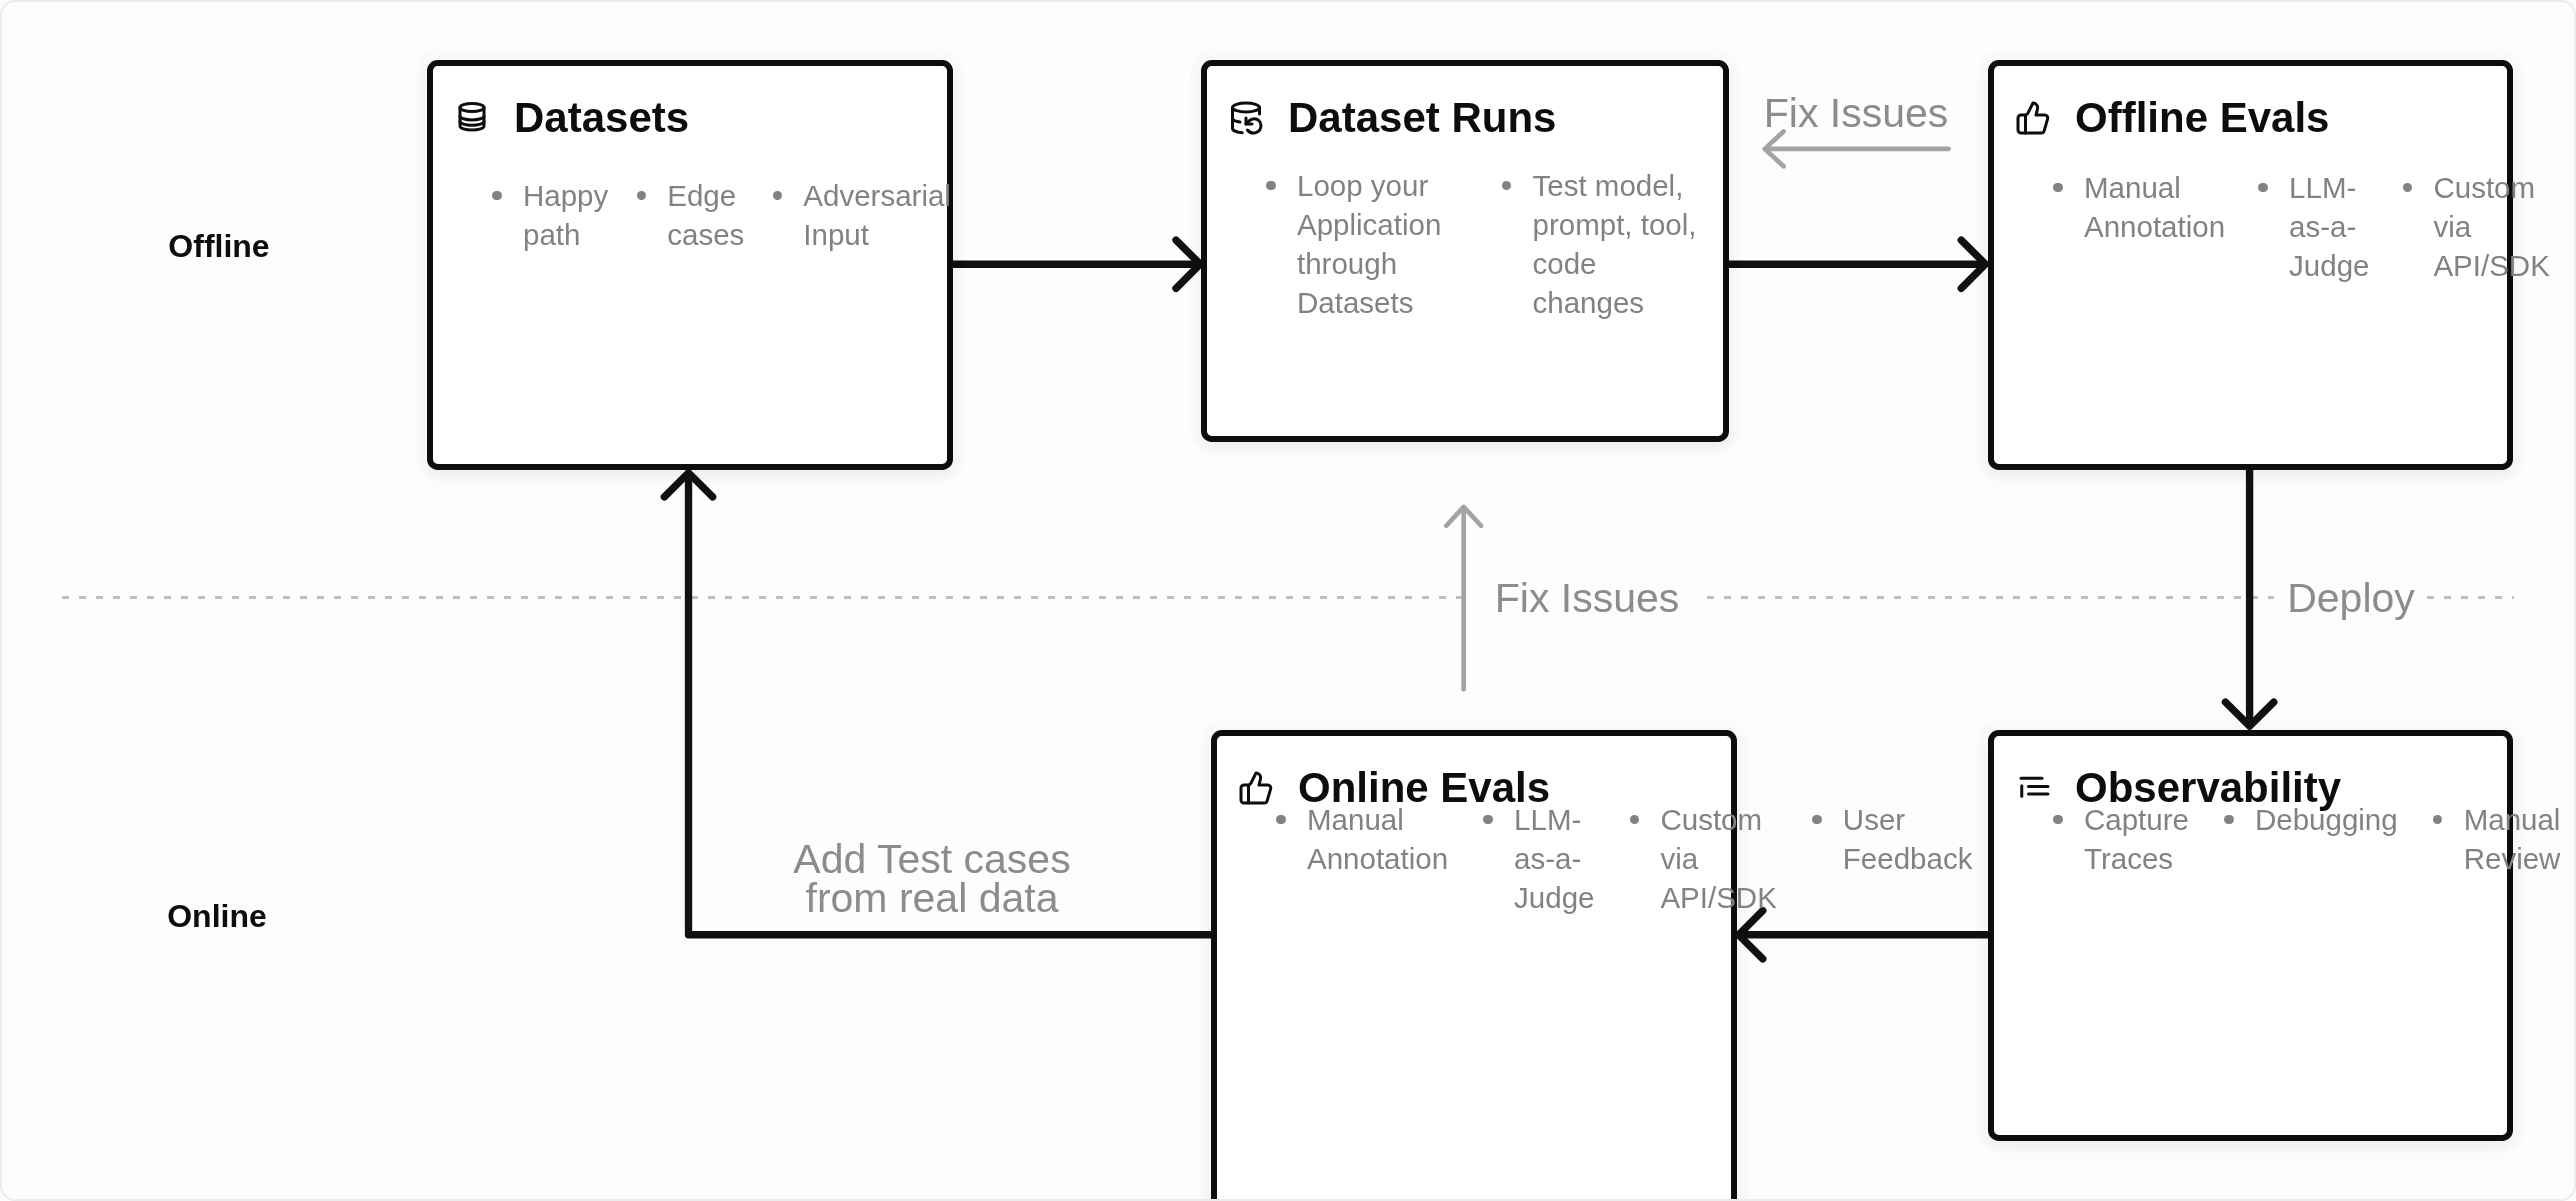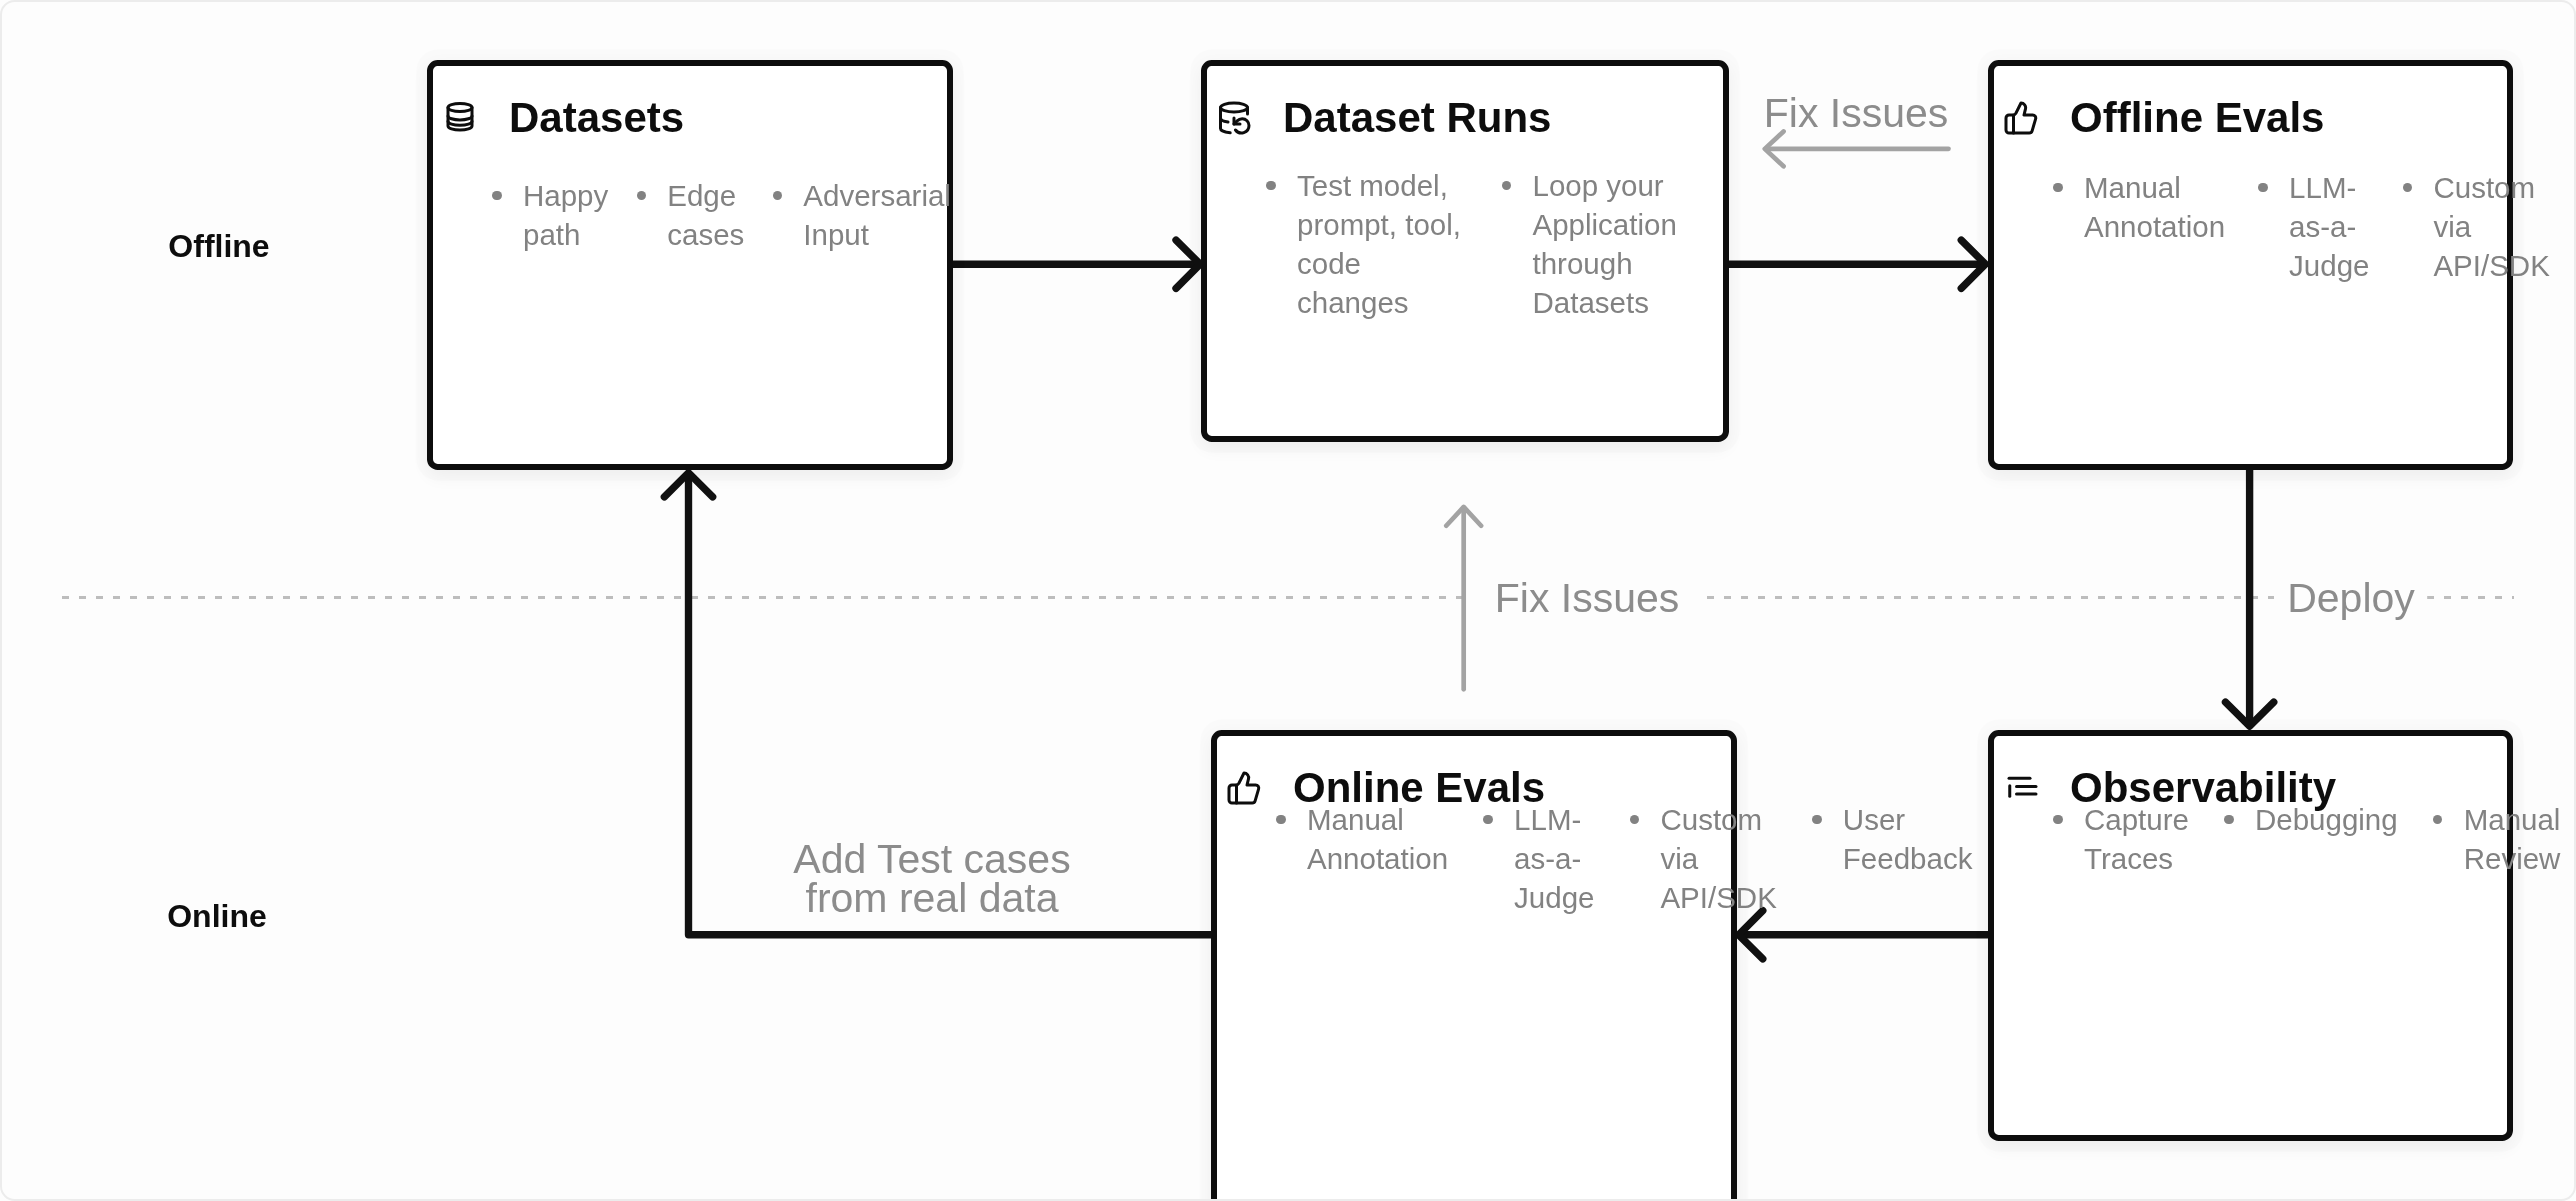--- a/index.html
+++ b/index.html
@@ -65,22 +65,22 @@
     border-radius:10.7px;
     box-shadow:0 0 0 10.7px rgba(0,0,0,0.012), 0 6.7px 17.4px rgba(0,0,0,0.05);
     z-index:10;
   }
   .node-datasets   {left:427px; top:60px;   width:526px;height:410px;}
   .node-dataset-runs{left:1201px;top:60px;  width:528px;height:382px;}
   .node-offline-evals{left:1988px;top:60px; width:525px;height:410px;}
   .node-online-evals{left:1211px;top:730px;width:526px;height:495px;}
   .node-observability{left:1988px;top:730px;width:525px;height:411px;}
   .node-header{
-    position:absolute;left:9px;top:28px;
-    display:flex;align-items:center;gap:31px;
+    position:absolute;left:21px;top:28px;
+    display:flex;align-items:center;gap:24px;
   }
   .node-icon{width:36px;height:36px;flex:0 0 36px;color:var(--ink);}
   .node-icon svg{width:100%;height:100%;display:block;}
   .node-title{
     font-size:42px;font-weight:bold;color:var(--ink);white-space:nowrap;
   }
   ul.node-list{
     position:absolute;left:58px;right:20px;
     list-style:none;
     display:flex;
@@ -192,22 +192,22 @@
         <path d="M3 12a9 3 0 0 0 5 2.69"></path>
         <path d="M21 9.3V5"></path>
         <path d="M3 5v14a9 3 0 0 0 6.47 2.88"></path>
         <path d="M12 12v4h4"></path>
         <path d="M13 20a5 5 0 0 0 9-3 4.5 4.5 0 0 0-4.5-4.5c-1.33 0-2.54.54-3.41 1.41L12 16"></path>
       </svg>
     </span>
     <span class="node-title">Dataset Runs</span>
   </div>
   <ul class="node-list">
+    <li>Loop your Application through Datasets</li>
     <li>Test model, prompt, tool, code changes</li>
-    <li>Loop your Application through Datasets</li>
   </ul>
 </div>
 
 <div class="node node-offline-evals">
   <div class="node-header">
     <span class="node-icon">
       <svg viewBox="0 0 24 24" stroke="currentColor" stroke-width="2" fill="none" stroke-linecap="round" stroke-linejoin="round">
         <path d="M7 10v12"></path>
         <path d="M15 5.88 14 10h5.83a2 2 0 0 1 1.92 2.56l-2.33 8A2 2 0 0 1 17.5 22H4a2 2 0 0 1-2-2v-8a2 2 0 0 1 2-2h2.76a2 2 0 0 0 1.79-1.11L12 2a3.13 3.13 0 0 1 3 3.88Z"></path>
       </svg>

